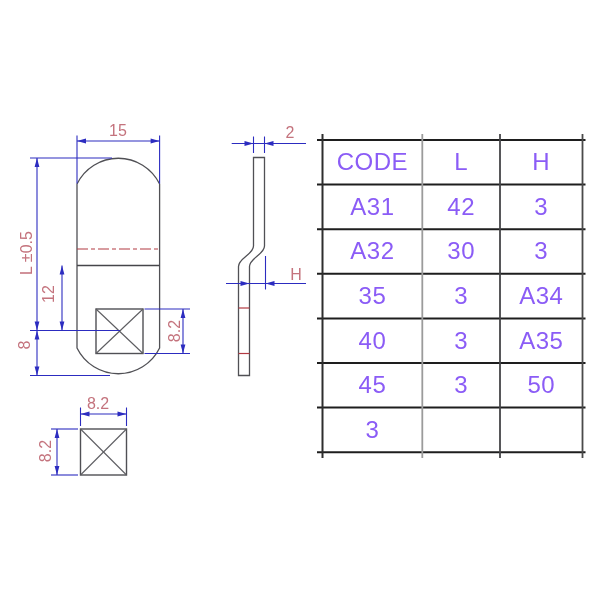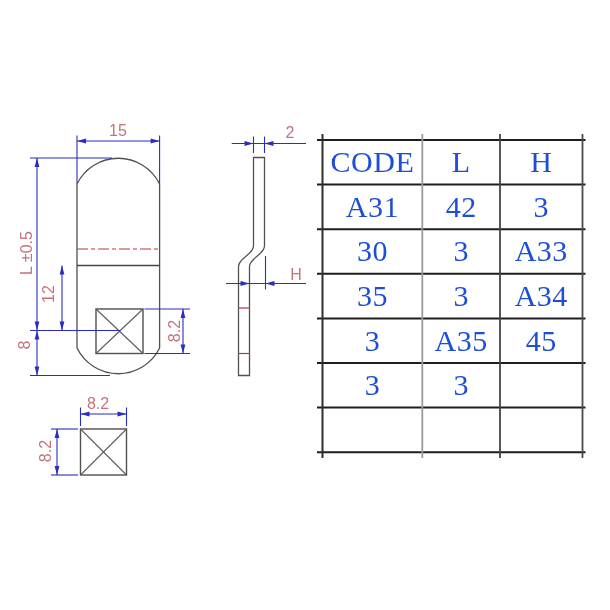--- a/index.html
+++ b/index.html
@@ -16,23 +16,22 @@
     white-space:nowrap;
     transform:translate(-50%,-50%);
     line-height:1;
   }
   .dim.vert { transform:translate(-50%,-50%) rotate(-90deg); }
   .spec-table {
     position:absolute; left:322.5px; top:140px;
     display:grid;
     grid-template-columns:99.8px 77.7px 82.5px;
     grid-auto-rows:44.6px;
-    font-size:30px;
-    color:#1d4ed8;
-    font-family:Liberation Serif, serif;
+    font-size:24px;
+    color:#8b5cf6;
   }
   .spec-table .cell {
     display:flex; align-items:center; justify-content:center;
     letter-spacing:0.5px;
   }
 </style>
 </head>
 <body>
 
 <div class="canvas">
@@ -142,30 +141,32 @@
 
   <div class="spec-table">
     <div class="cell">CODE</div>
     <div class="cell">L</div>
     <div class="cell">H</div>
 
     <div class="cell">A31</div>
     <div class="cell">42</div>
     <div class="cell">3</div>
 
+    <div class="cell">A32</div>
     <div class="cell">30</div>
     <div class="cell">3</div>
 
-    <div class="cell">A33</div>
     <div class="cell">35</div>
     <div class="cell">3</div>
 
     <div class="cell">A34</div>
+    <div class="cell">40</div>
     <div class="cell">3</div>
 
     <div class="cell">A35</div>
     <div class="cell">45</div>
     <div class="cell">3</div>
 
+    <div class="cell">50</div>
     <div class="cell">3</div>
   </div>
 
 </div>
 
 </body></html>

